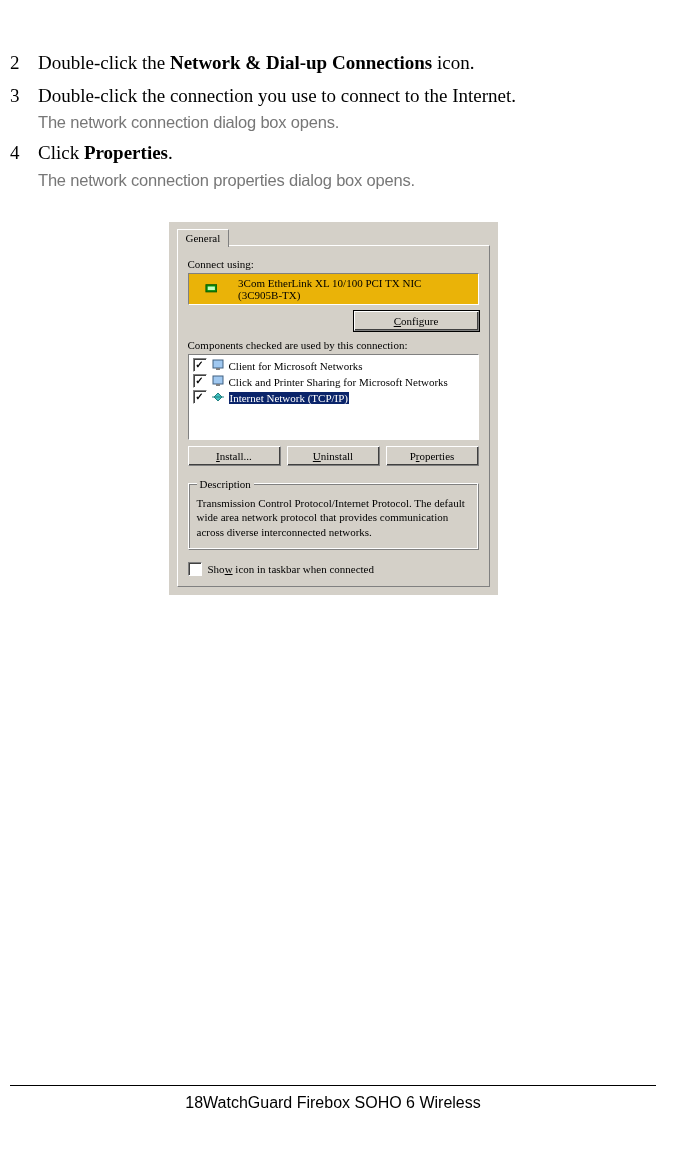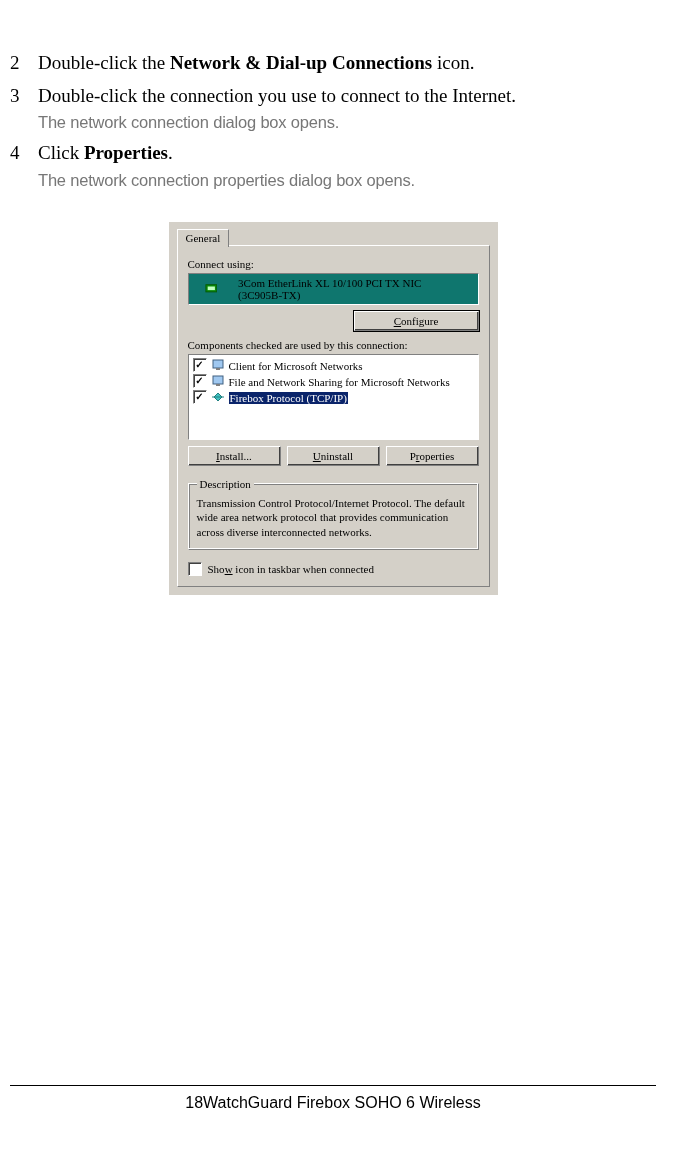--- a/index.html
+++ b/index.html
@@ -76,21 +76,21 @@
   .tabpanel {
     border-top: 1px solid #fff;
     border-left: 1px solid #fff;
     border-right: 1px solid #808080;
     border-bottom: 1px solid #808080;
     padding: 12px 10px 10px 10px;
     box-sizing: border-box;
   }
   .lbl { font-size: 11px; margin-bottom: 3px; }
   .field {
-    background: #0f766e;
+    background: #eab308;
     border-top: 1px solid #808080;
     border-left: 1px solid #808080;
     border-right: 1px solid #fff;
     border-bottom: 1px solid #fff;
     padding: 3px 16px;
     display: flex;
     align-items: center;
     gap: 21px;
   }
   .nic-icon {
@@ -264,30 +264,30 @@
                 </svg></span>
             <span class="txt">Client for Microsoft Networks</span>
           </div>
 
           <div class="comp-item">
             <span class="chk checked"></span>
             <span class="smicon"><svg viewBox="0 0 14 14">
                   <rect x="2" y="2" width="10" height="8" fill="#a0c8f0" stroke="#406080"></rect>
                   <rect x="5" y="10" width="4" height="2" fill="#808080"></rect>
                 </svg></span>
-            <span class="txt">File and Network Sharing for Microsoft Networks</span>
+            <span class="txt">Click and Printer Sharing for Microsoft Networks</span>
           </div>
 
           <div class="comp-item selected">
             <span class="chk checked"></span>
             <span class="smicon"><svg viewBox="0 0 14 14">
                   <path d="M3 7 L7 3 L11 7 L7 11 Z" fill="#40c0c0" stroke="#208080"></path>
                   <line x1="1" y1="7" x2="13" y2="7" stroke="#208080"></line>
                 </svg></span>
-            <span class="txt">Firebox Protocol (TCP/IP)</span>
+            <span class="txt">Internet Network (TCP/IP)</span>
           </div>
 
         </div>
 
         <div class="btnrow3">
           <div class="btn"><span class="u">I</span>nstall...</div>
           <div class="btn"><span class="u">U</span>ninstall</div>
           <div class="btn">P<span class="u">r</span>operties</div>
         </div>
 

